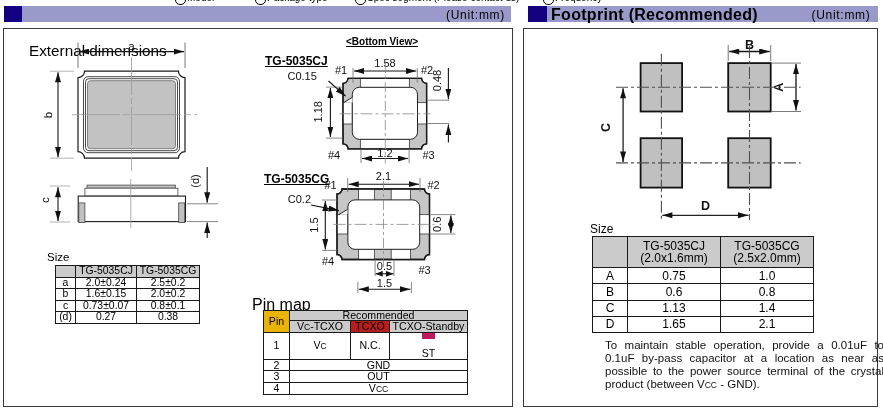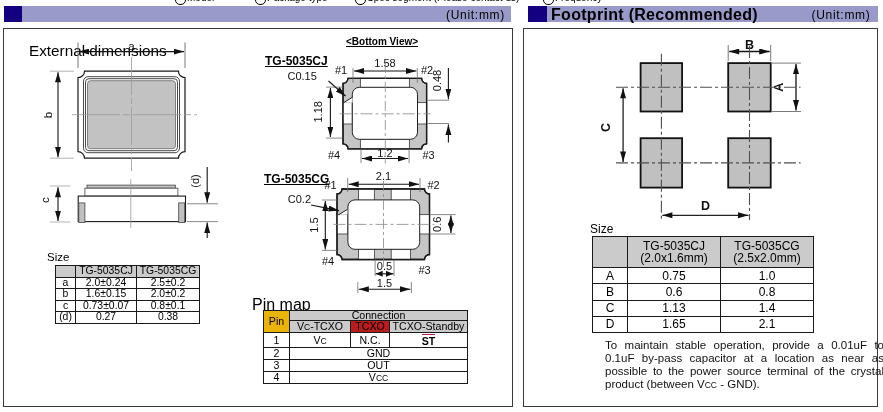--- a/index.html
+++ b/index.html
@@ -329,32 +329,32 @@
 <table class="abs" style="left:263px;top:310px;width:204px;font-size:10.6px;">
 <colgroup>
       <col style="width:26px">
       <col style="width:61px">
       <col style="width:39px">
       <col style="width:78px">
     </colgroup>
 <tbody>
       <tr style="height:8px;">
         <td rowspan="2" style="background:#eab308;">Pin</td>
-        <td colspan="3" style="background:#cbcbcb;line-height:9px;">Connection</td>
+        <td colspan="3" style="background:#cbcbcb;line-height:9px;">Recommended</td>
       </tr>
 <tr style="height:10.9px;">
         <td style="background:#cbcbcb;">V<span class="sc">C</span>-TCXO</td>
         <td style="background:#b91c1c;">TCXO</td>
         <td style="background:#cbcbcb;">TCXO-Standby</td>
       </tr>
 <tr style="height:15.5px;">
         <td>1</td>
         <td>V<span class="sc">C</span></td>
         <td>N.C.</td>
-        <td><span style="display:inline-block;border-top:1px solid #be185d;padding-top:1px;line-height:10px;font-weight:bold;">ST</span></td>
+        <td><span style="display:inline-block;border-top:6px solid #be185d;padding-top:9px;line-height:10px;">ST</span></td>
       </tr>
 <tr style="height:10.9px;">
         <td>2</td>
         <td colspan="3">GND</td>
       </tr>
 <tr style="height:10.9px;">
         <td>3</td>
         <td colspan="3">OUT</td>
       </tr>
 <tr style="height:10.9px;">

